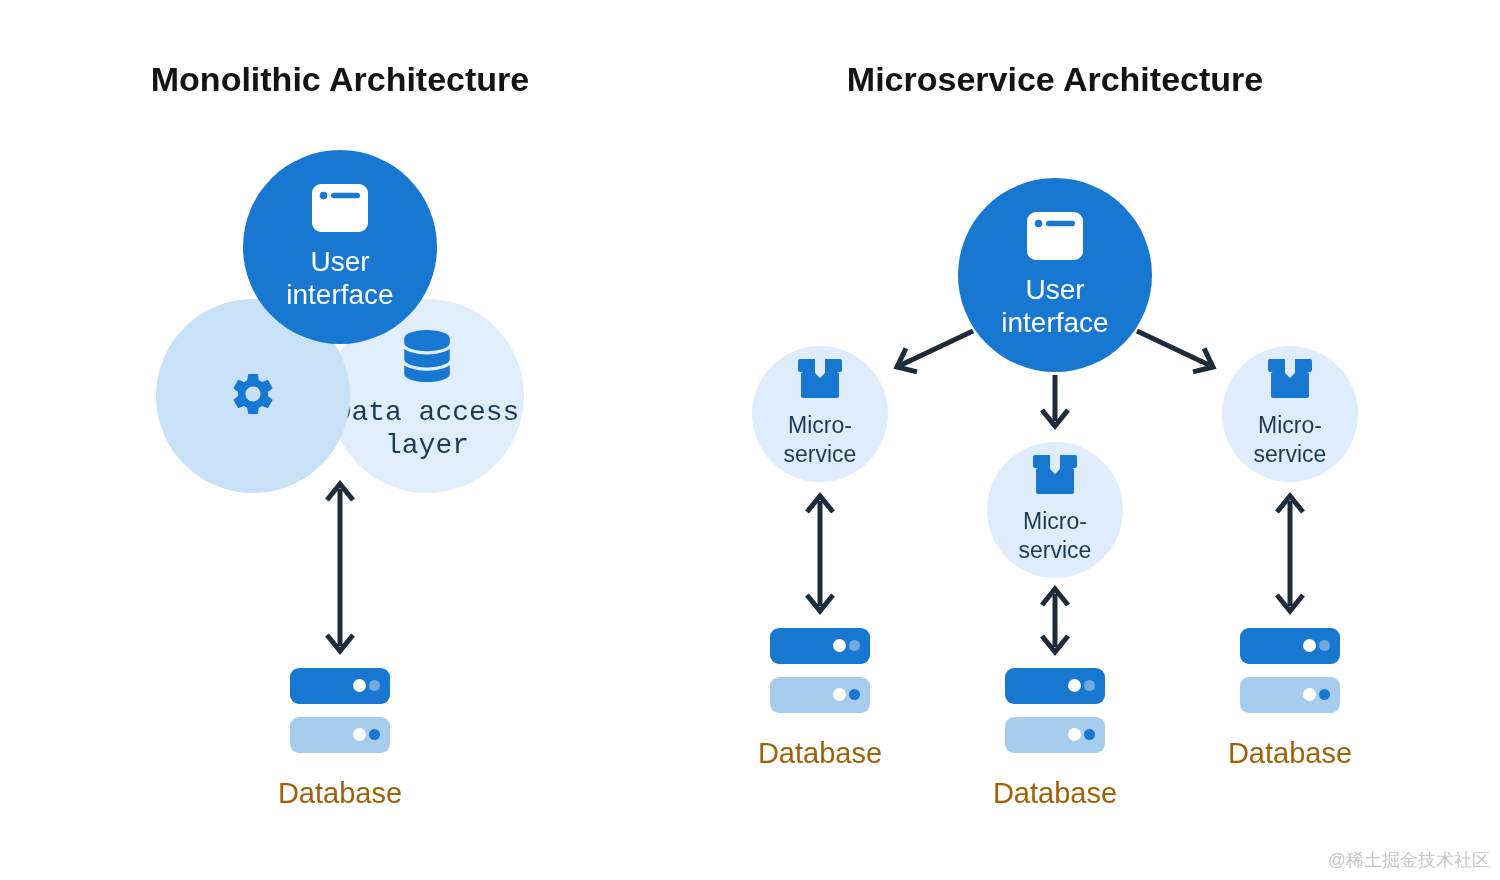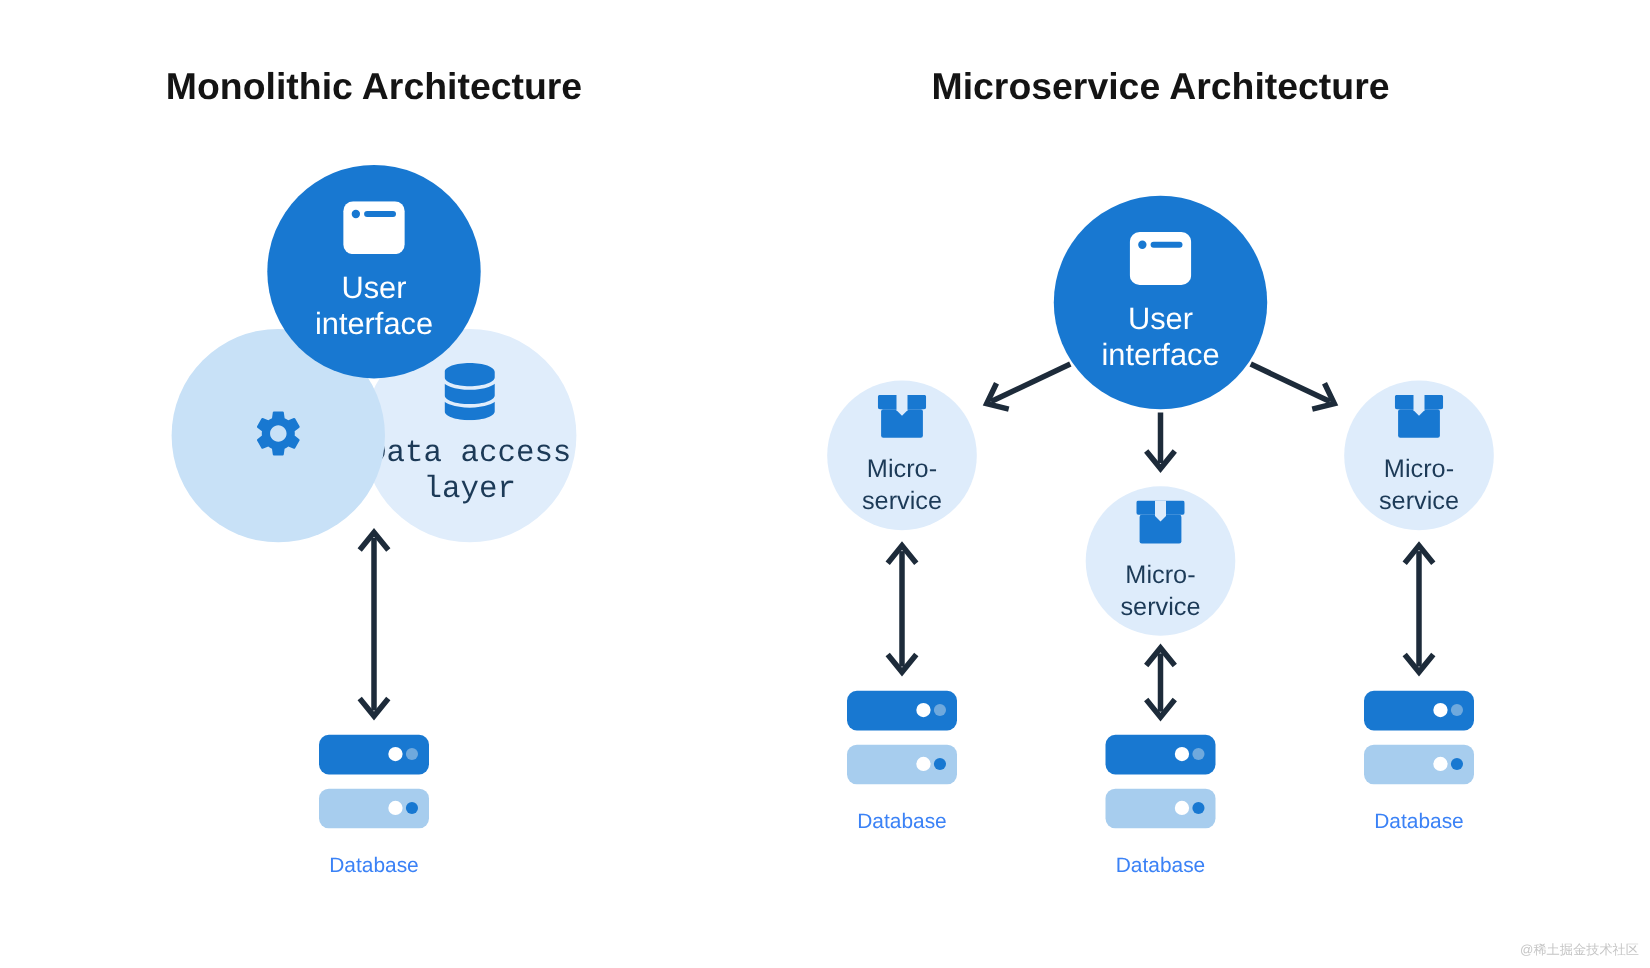--- a/index.html
+++ b/index.html
@@ -32,25 +32,25 @@
   .db-rect { position:absolute; width:100px; height:36px; border-radius:9px; }
   .db-dark  { background:#1878d1; }
   .db-light { background:#a7cdee; }
   .dot { position:absolute; border-radius:50%; }
   .dot-a { width:13px; height:13px; left:63px; top:11px; background:#ffffff; }
   .dot-b { width:11px; height:11px; left:79px; top:12px; }
   .dot-b-on-dark  { background:#6fa9dd; }
   .dot-b-on-light { background:#1878d1; }
   .db-label {
     position:absolute; width:200px; text-align:center;
-    font-size:19px; color:#3b82f6;
+    font-size:29px; color:#a16207;
   }
   .watermark {
     position:absolute; right:10px; bottom:8px;
-    font-size:12px; color:#c6c6c6; z-index:6;
+    font-size:18px; color:#c6c6c6; z-index:6;
   }
 </style>
 </head>
 <body>
 
 <div class="canvas">
 
   <div class="title" style="left:795px; width:520px;">Microservice Architecture</div>
   <div class="title" style="left:60px; width:560px;">Monolithic Architecture</div>
 

